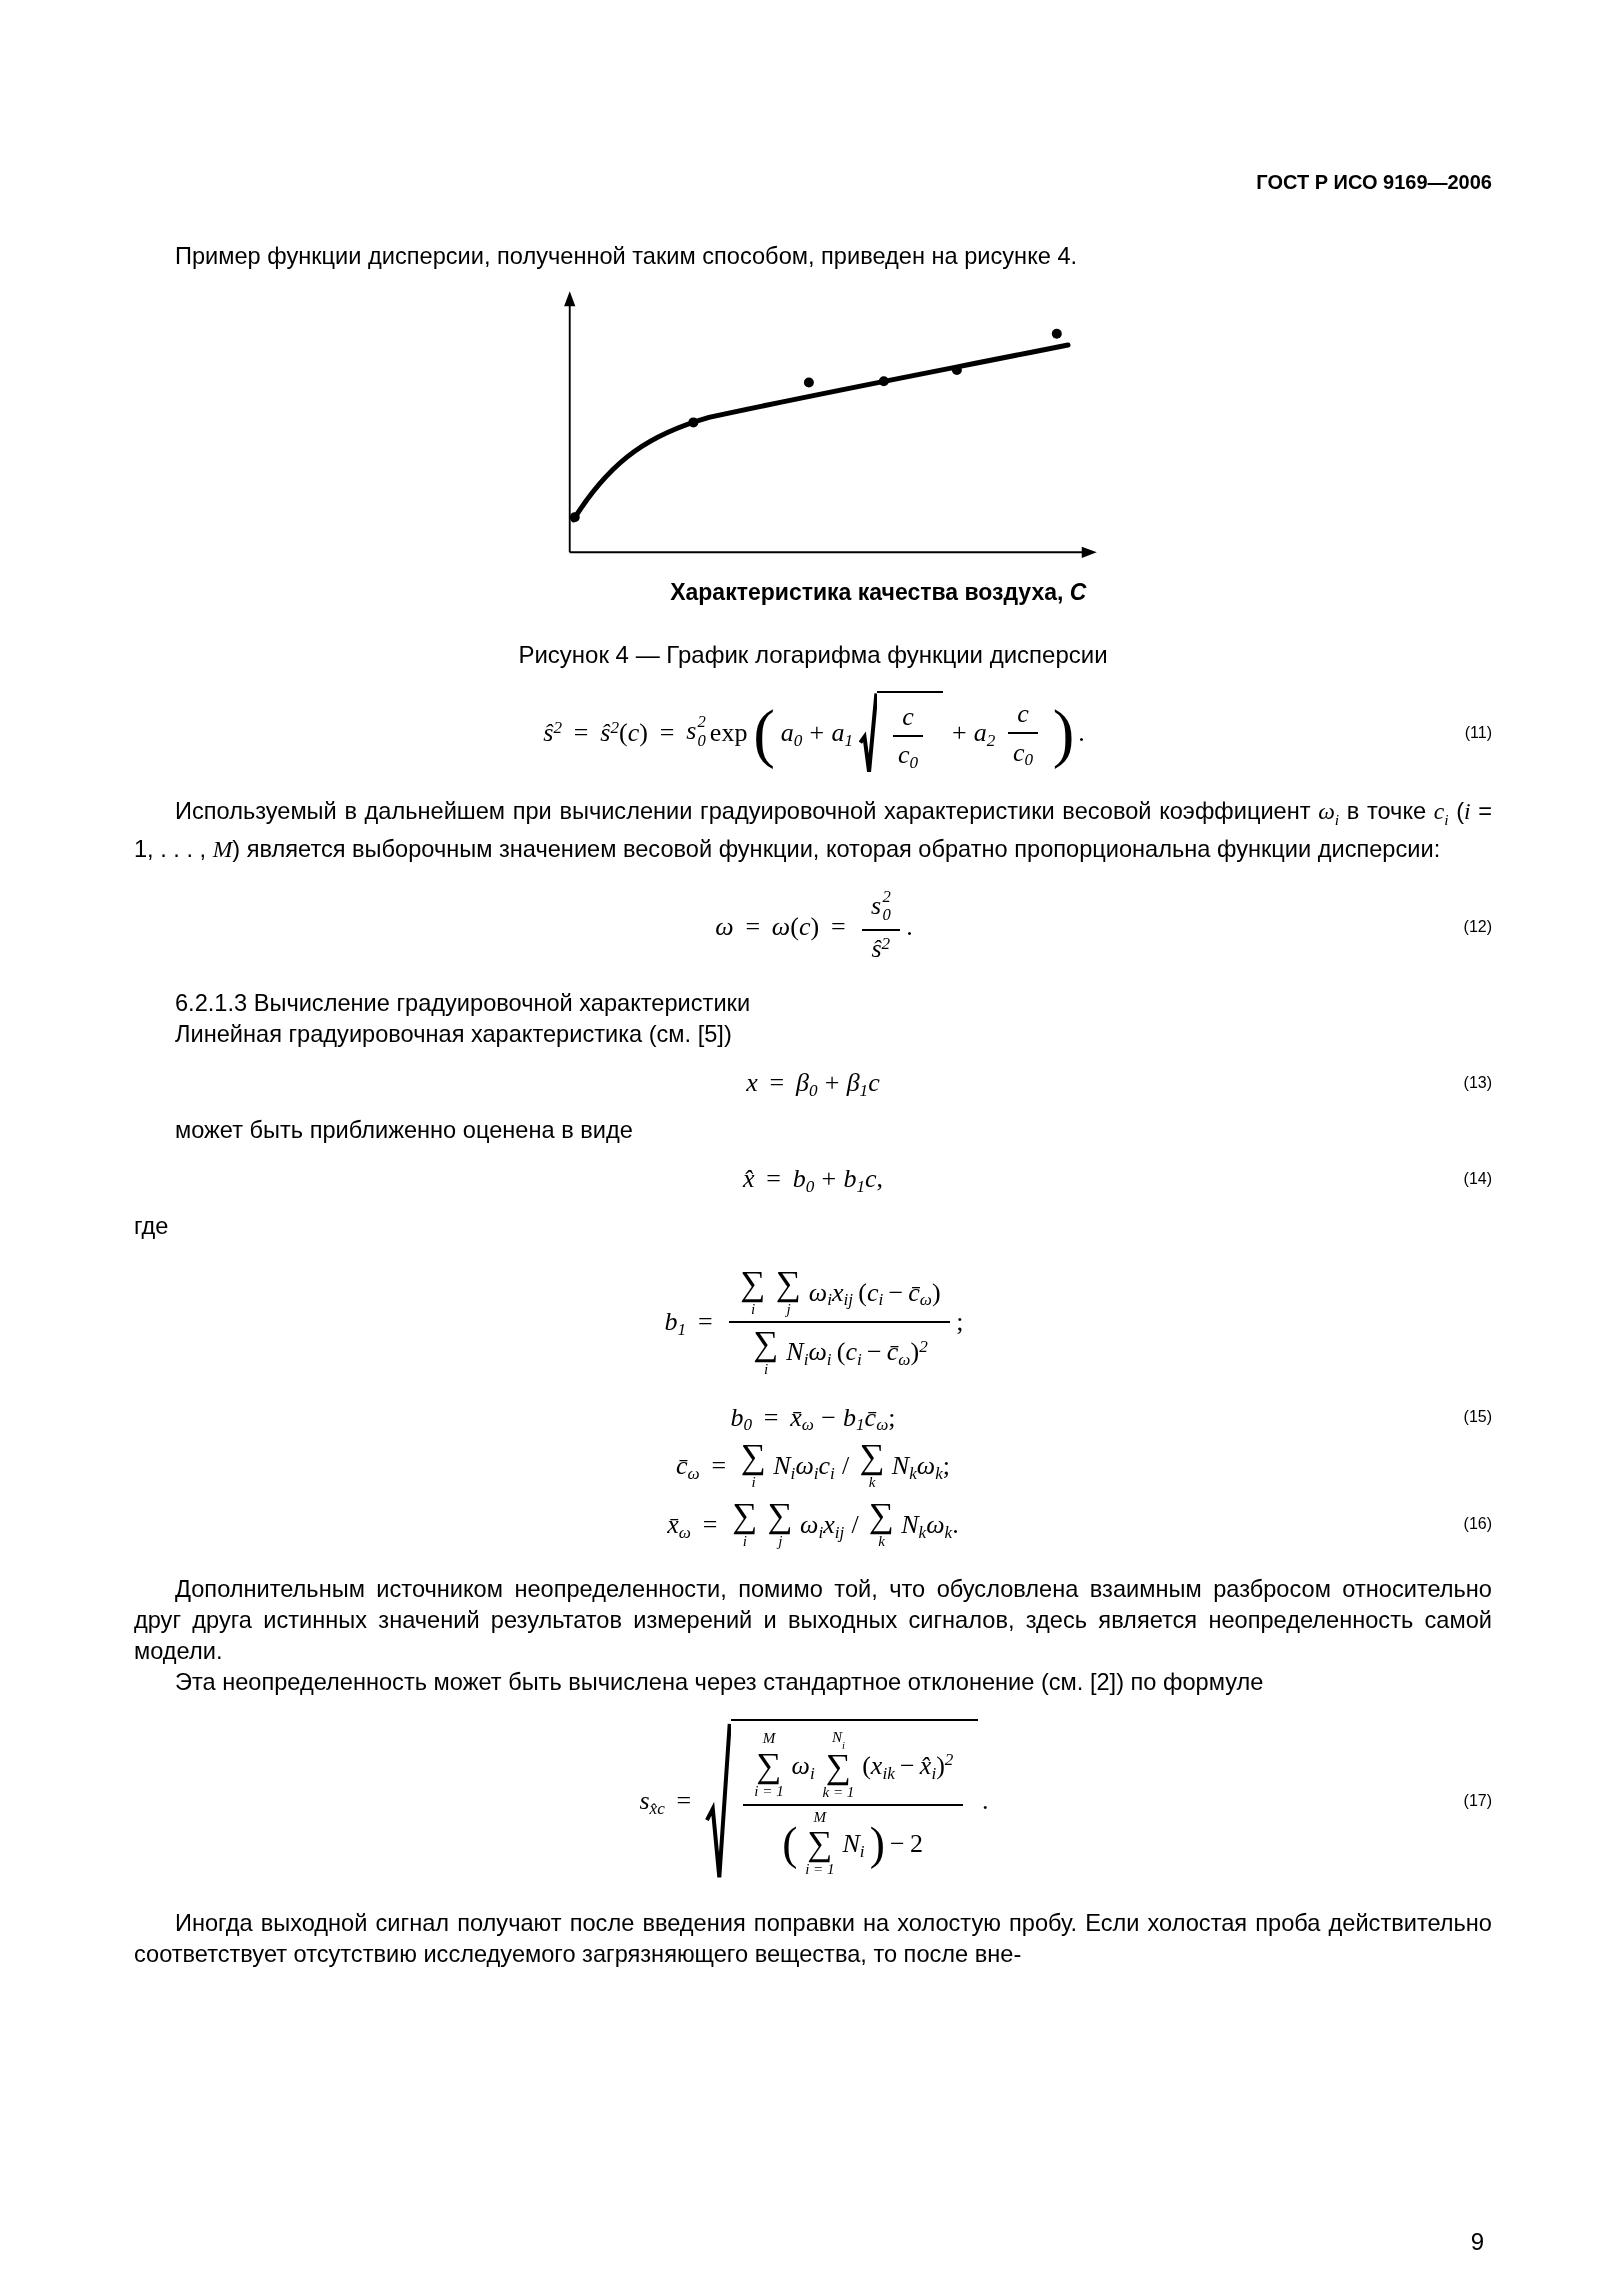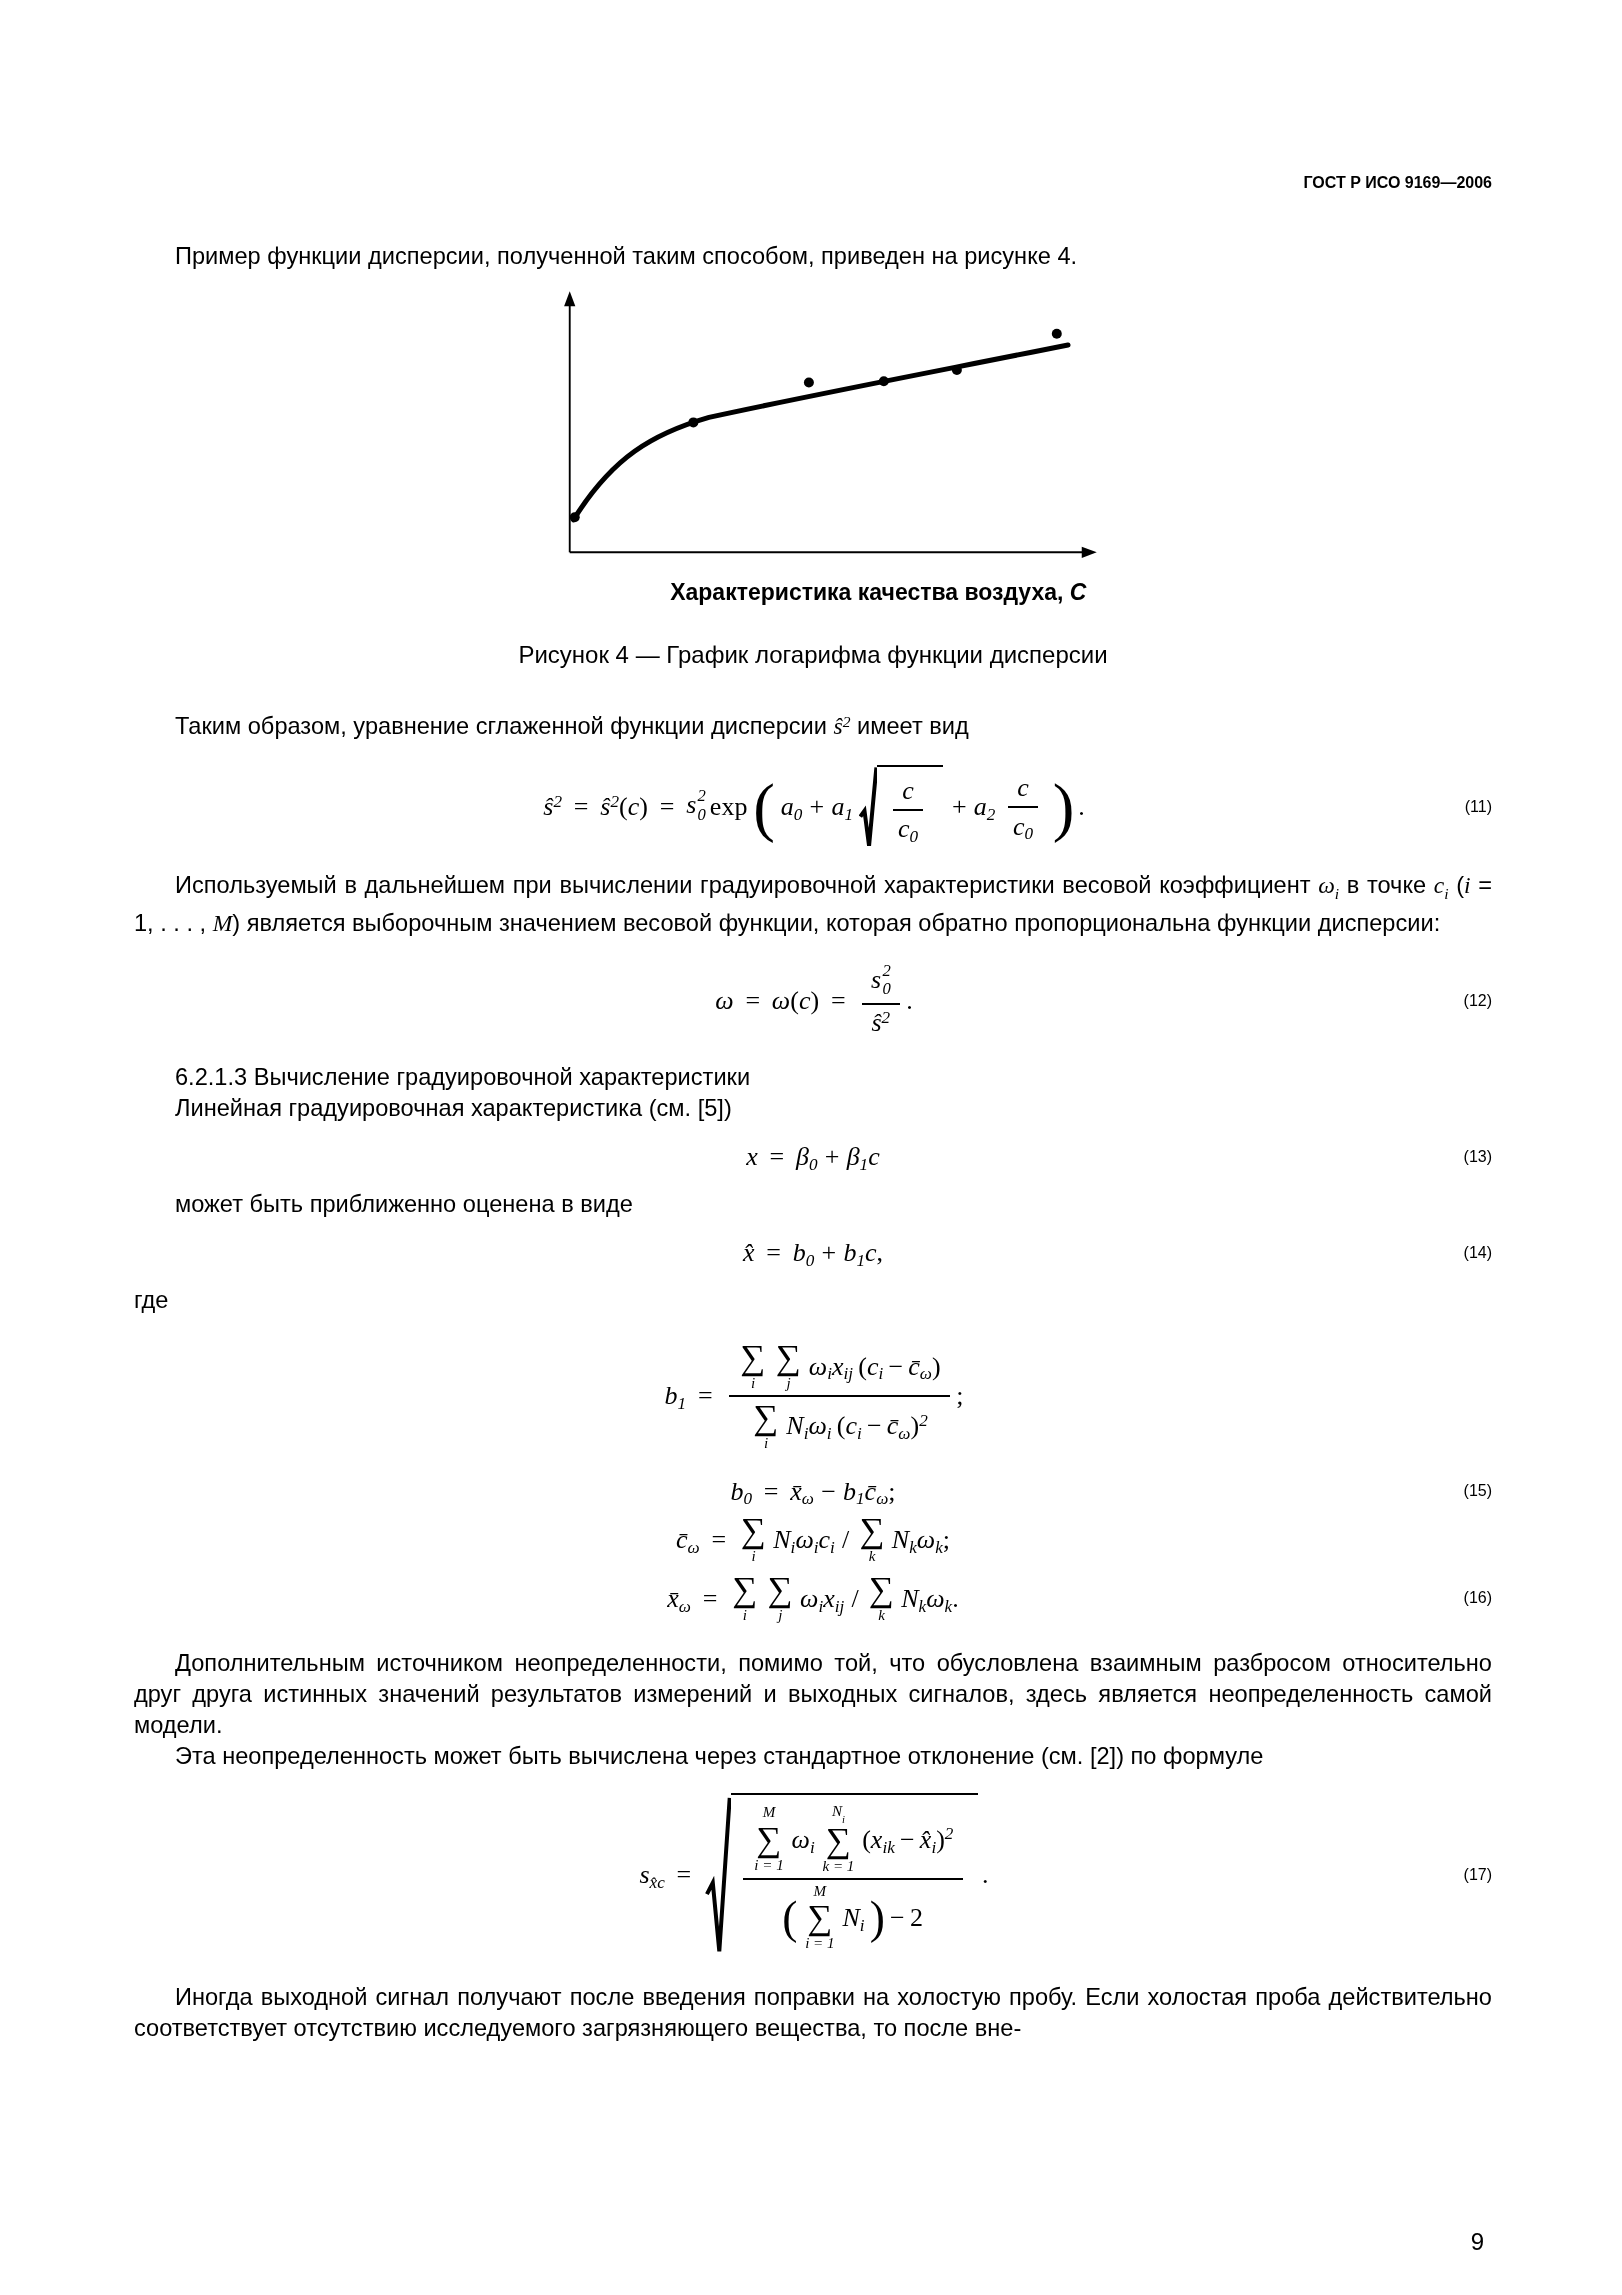--- a/index.html
+++ b/index.html
@@ -1,20 +1,20 @@
 <!DOCTYPE html>
 <html style="font-size:10.5px"><head>
 <meta charset="utf-8">
 <style>
   * { margin:0; padding:0; box-sizing:border-box; }
   html,body { width:1623px; height:2295px; background:#ffffff; color:#000; overflow:hidden; }
   body { font-family:"Liberation Sans", sans-serif; font-size:23.6px; line-height:31px; }
   .page { position:relative; width:100%; height:100%; padding:167px 131px 0 134px; }
 
-  .doc-header { text-align:right; font-weight:bold; font-size:16px; margin-bottom:43px; }
+  .doc-header { text-align:right; font-weight:bold; font-size:20px; margin-bottom:43px; }
 
   p.body { text-align:justify; }
   p.indent { text-indent:41px; }
 
   
   .fig { margin-top:18.3px; }
   .fig-ylabel { margin-left:324px; font-weight:bold; font-size:23px; }
   .fig-plot { display:block; margin-left:409px; margin-top:3.9px; width:563px; height:281px; }
   .fig-xlabel { margin-left:409px; width:563px; text-align:right; padding-right:19.6px;
                 font-weight:bold; font-size:23px; white-space:nowrap; margin-top:6px; }
@@ -79,21 +79,20 @@
       <circle r="8" fill="#000" cx="240" cy="212"></circle>
       <circle r="8" fill="#000" cx="425" cy="148"></circle>
       <circle r="8" fill="#000" cx="545" cy="146"></circle>
       <circle r="8" fill="#000" cx="662" cy="128"></circle>
       <circle r="8" fill="#000" cx="822" cy="70"></circle>
     </svg>
     <div class="fig-xlabel"><span>Характеристика качества воздуха, </span><span class="xvar">С</span></div>
     <figcaption class="fig-caption">Рисунок 4 — График логарифма функции дисперсии</figcaption>
   </figure>
 
-  <p class="body indent" style="margin-top:41px;"><span>Таким образом, уравнение сглаженной функции дисперсии </span><span class="im"><span>ŝ</span><sup class="sp">2</sup></span><span> имеет вид</span></p>
 
   <div class="eqrow big">
     <span class="m">
       <span class="tok"><span class="v">ŝ</span><sup class="sp">2</sup></span>
       <span class="op">=</span>
       <span class="tok"><span class="v">ŝ</span><sup class="sp">2</sup><span class="rm">(</span><span class="v">c</span><span class="rm">)</span></span>
       <span class="op">=</span>
       <span class="tok"><span class="v">s</span><span class="ss">
             <span>2</span>
             <span>0</span>

